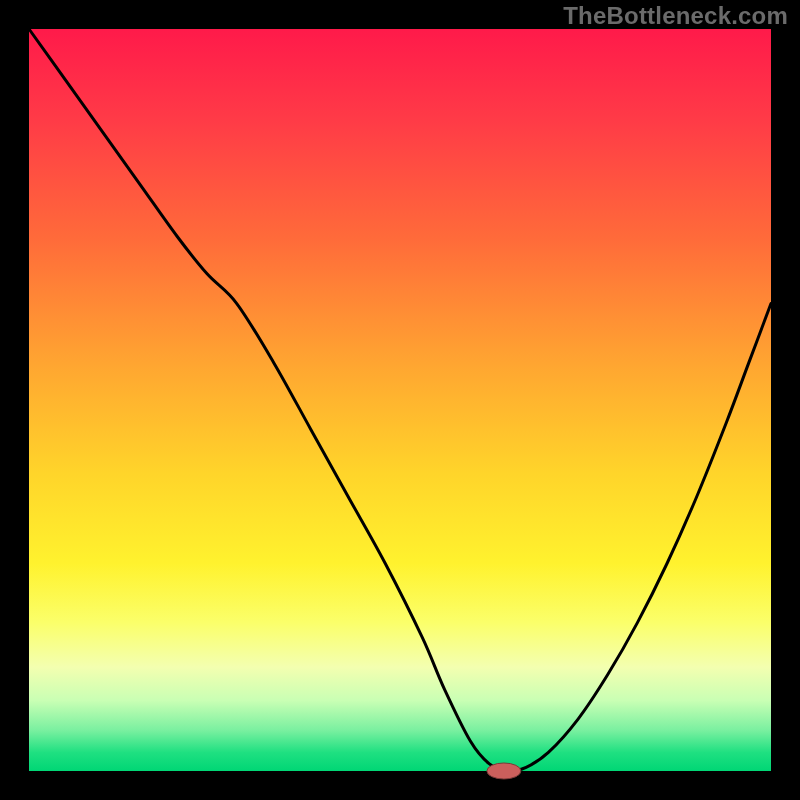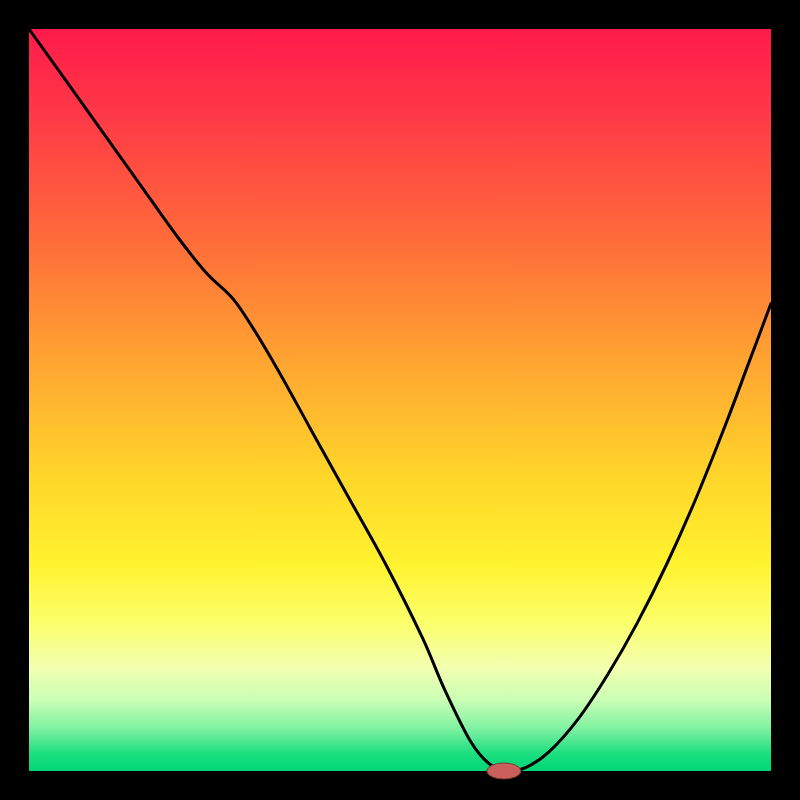--- a/index.html
+++ b/index.html
@@ -51,13 +51,14 @@
           <stop offset="94.5%" stop-color="#7af0a0"></stop>
           <stop offset="97.5%" stop-color="#1fe081"></stop>
           <stop offset="100%" stop-color="#00d675"></stop>
         </linearGradient>
   </defs>
   <rect fill="url(#bgGrad)" x="29" y="29" width="742" height="742"></rect>
   <path fill="none" stroke-width="3" stroke-linejoin="round" stroke-linecap="round" d="M 29 29 C 35.18333333333333 37.65666666666666, 53.73333333333333 63.62666666666664, 66.1 80.93999999999997 C 78.46666666666667 98.2533333333333, 90.83333333333333 115.56666666666666, 103.2 132.88 C 115.56666666666668 150.19333333333333, 127.93333333333334 167.50666666666663, 140.3 184.81999999999996 C 152.66666666666669 202.1333333333333, 166.27 221.92000000000002, 177.4 236.76000000000002 C 188.53 251.60000000000002, 197.18666666666664 262.72999999999996, 207.07999999999998 273.85999999999996 C 216.97333333333333 284.98999999999995, 225.63000000000002 288.70000000000005, 236.76000000000002 303.54 C 247.89000000000001 318.38, 261.49333333333334 341.87666666666667, 273.86 362.9 C 286.2266666666667 383.9233333333333, 298.5933333333333 407.42, 310.96 429.68 C 323.32666666666665 451.94, 335.6933333333333 474.2, 348.06 496.46 C 360.4266666666667 518.72, 372.7933333333333 539.7433333333333, 385.15999999999997 563.24 C 397.52666666666664 586.7366666666667, 412.3666666666667 616.4166666666667, 422.26000000000005 637.44 C 432.1533333333334 658.4633333333334, 436.48166666666674 672.0666666666667, 444.52000000000004 689.38 C 452.55833333333334 706.6933333333333, 463.06999999999994 728.9533333333333, 470.48999999999995 741.3199999999999 C 477.90999999999997 753.6866666666666, 482.8566666666667 758.6333333333333, 489.04 763.58 C 495.22333333333336 768.5266666666668, 501.4066666666667 770.3816666666667, 507.59000000000003 771 C 513.7733333333334 771.6183333333333, 519.3383333333335 770.3816666666667, 526.1400000000001 767.29 C 532.9416666666667 764.1983333333333, 539.7433333333333 760.4883333333332, 548.4 752.4499999999999 C 557.0566666666666 744.4116666666666, 568.1866666666667 732.045, 578.08 719.06 C 587.9733333333334 706.0749999999999, 597.8666666666667 690.6166666666666, 607.76 674.54 C 617.6533333333333 658.4633333333334, 627.5466666666666 641.15, 637.4399999999999 622.6 C 647.3333333333333 604.0500000000001, 657.2266666666667 584.2633333333333, 667.12 563.24 C 677.0133333333333 542.2166666666667, 686.9066666666668 519.9566666666666, 696.8000000000001 496.46 C 706.6933333333334 472.9633333333333, 717.8233333333333 444.52000000000004, 726.4799999999999 422.26000000000005 C 735.1366666666665 400.00000000000006, 741.3199999999999 382.68666666666667, 748.74 362.9 C 756.1600000000001 343.1133333333333, 767.29 313.43333333333334, 771 303.54" stroke="#000000"></path>
   <ellipse stroke-width="1" cx="503.88" cy="771" rx="17" ry="8" fill="#cb5f5c" stroke="#7a3a38"></ellipse>
 </svg>
 
+<div class="watermark">TheBottleneck.com</div>
 </div>
 
 </body></html>

